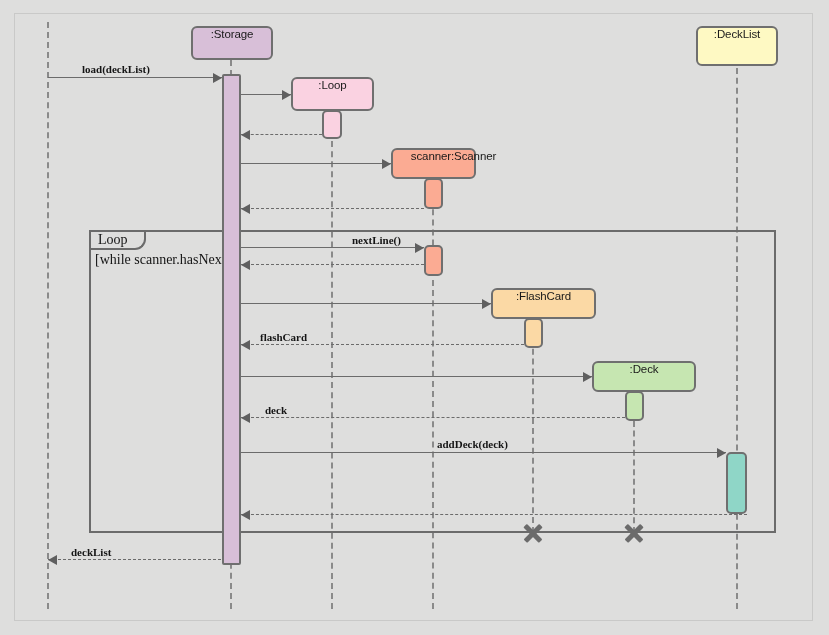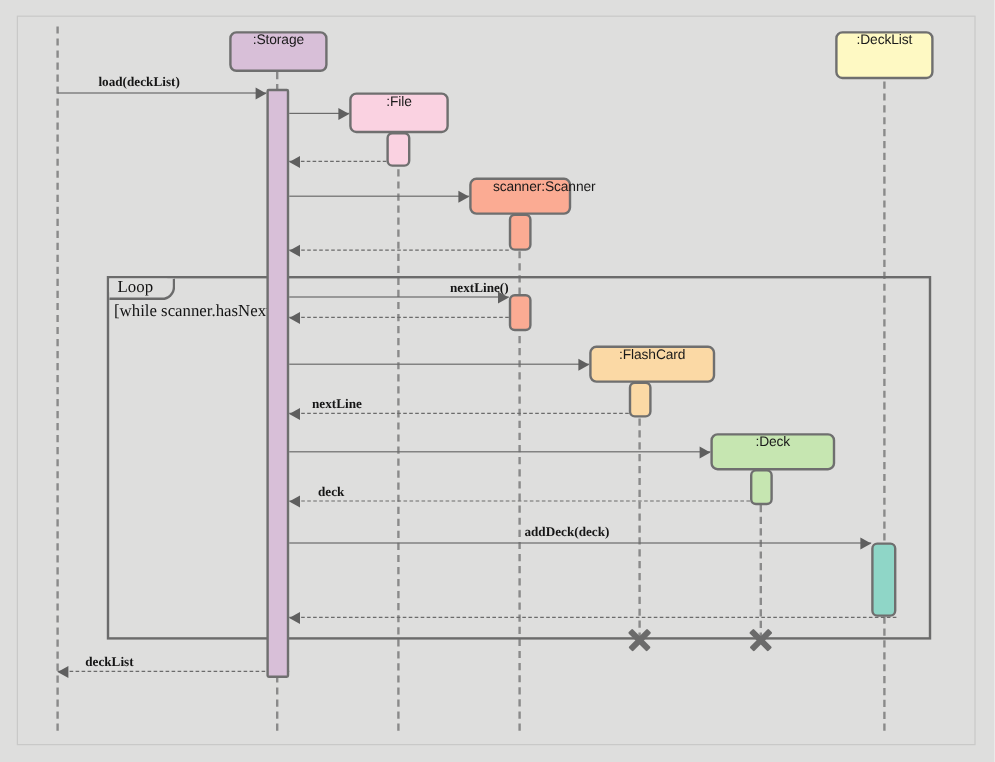--- a/index.html
+++ b/index.html
@@ -160,28 +160,28 @@
       <div class="msg-line" style="left: 241px; top: 94px; width: 50px;"></div>
       <div class="arrow-right" style="left: 282px; top: 90px;"></div>
       <div class="msg-line dashed" style="left: 241px; top: 134px; width: 81px;"></div>
       <div class="arrow-left" style="left: 241px; top: 130px;"></div>
       <div class="msg-line" style="left: 241px; top: 163px; width: 150px;"></div>
       <div class="arrow-right" style="left: 382px; top: 159px;"></div>
       <div class="msg-line dashed" style="left: 241px; top: 208px; width: 183px;"></div>
       <div class="arrow-left" style="left: 241px; top: 204px;"></div>
       <div class="msg-line" style="left: 241px; top: 247px; width: 183px;"></div>
       <div class="arrow-right" style="left: 415px; top: 243px;"></div>
-      <div class="msg-label" style="left: 352px; top: 234px; margin-left: 23px;">nextLine()</div>
+      <div class="msg-label" style="left: 352px; top: 234px;">nextLine()</div>
       <div class="msg-line dashed" style="left: 241px; top: 264px; width: 183px;"></div>
       <div class="arrow-left" style="left: 241px; top: 260px;"></div>
       <div class="msg-line" style="left: 241px; top: 303px; width: 250px;"></div>
       <div class="arrow-right" style="left: 482px; top: 299px;"></div>
       <div class="msg-line dashed" style="left: 241px; top: 344px; width: 283px;"></div>
       <div class="arrow-left" style="left: 241px; top: 340px;"></div>
-      <div class="msg-label" style="left: 260px; top: 331px;">nextLine</div>
+      <div class="msg-label" style="left: 260px; top: 331px;">flashCard</div>
       <div class="msg-line" style="left: 241px; top: 376px; width: 351px;"></div>
       <div class="arrow-right" style="left: 583px; top: 372px;"></div>
       <div class="msg-line dashed" style="left: 241px; top: 417px; width: 384px;"></div>
       <div class="arrow-left" style="left: 241px; top: 413px;"></div>
       <div class="msg-label" style="left: 265px; top: 404px; text-align: right;">deck</div>
       <div class="msg-line" style="left: 241px; top: 452px; width: 485px;"></div>
       <div class="arrow-right" style="left: 717px; top: 448px;"></div>
       <div class="msg-label" style="left: 437px; top: 438px;">addDeck(deck)</div>
       <div class="msg-line dashed" style="left: 241px; top: 514px; width: 506px;"></div>
       <div class="arrow-left" style="left: 241px; top: 510px;"></div>
@@ -192,21 +192,21 @@
       <div class="activation" style="left: 322px; top: 110px; width: 20px; height: 29px; background: rgb(250, 210, 225);"></div>
       <div class="activation" style="left: 424px; top: 178px; width: 19px; height: 31px; background: rgb(251, 171, 147);"></div>
       <div class="activation" style="left: 424px; top: 245px; width: 19px; height: 31px; background: rgb(251, 171, 147);"></div>
       <div class="activation" style="left: 524px; top: 318px; width: 19px; height: 30px; background: rgb(251, 217, 165);"></div>
       <div class="activation" style="left: 625px; top: 391px; width: 19px; height: 30px; background: rgb(198, 230, 177);"></div>
       <div class="activation" style="left: 726px; top: 452px; width: 21px; height: 62px; background: rgb(143, 214, 199);"></div>
       <div class="participant" style="left: 191px; top: 26px; width: 82px; height: 34px; background: rgb(216, 191, 216); border-color: rgb(111, 111, 111);">
         <span>:Storage</span>
       </div>
       <div class="participant" style="left: 291px; top: 77px; width: 83px; height: 34px; background: rgb(250, 210, 225); border-color: rgb(111, 111, 111);">
-        <span>:File</span>
+        <span>:Loop</span>
       </div>
       <div class="participant" style="left: 391px; top: 148px; width: 85px; height: 31px; background: rgb(251, 171, 147); border-color: rgb(111, 111, 111); padding-left: 40px;">
         <span>scanner:Scanner</span>
       </div>
       <div class="participant" style="left: 491px; top: 288px; width: 105px; height: 31px; background: rgb(251, 217, 165); border-color: rgb(111, 111, 111);">
         <span>:FlashCard</span>
       </div>
       <div class="participant" style="left: 592px; top: 361px; width: 104px; height: 31px; background: rgb(198, 230, 177); border-color: rgb(111, 111, 111);">
         <span>:Deck</span>
       </div>

